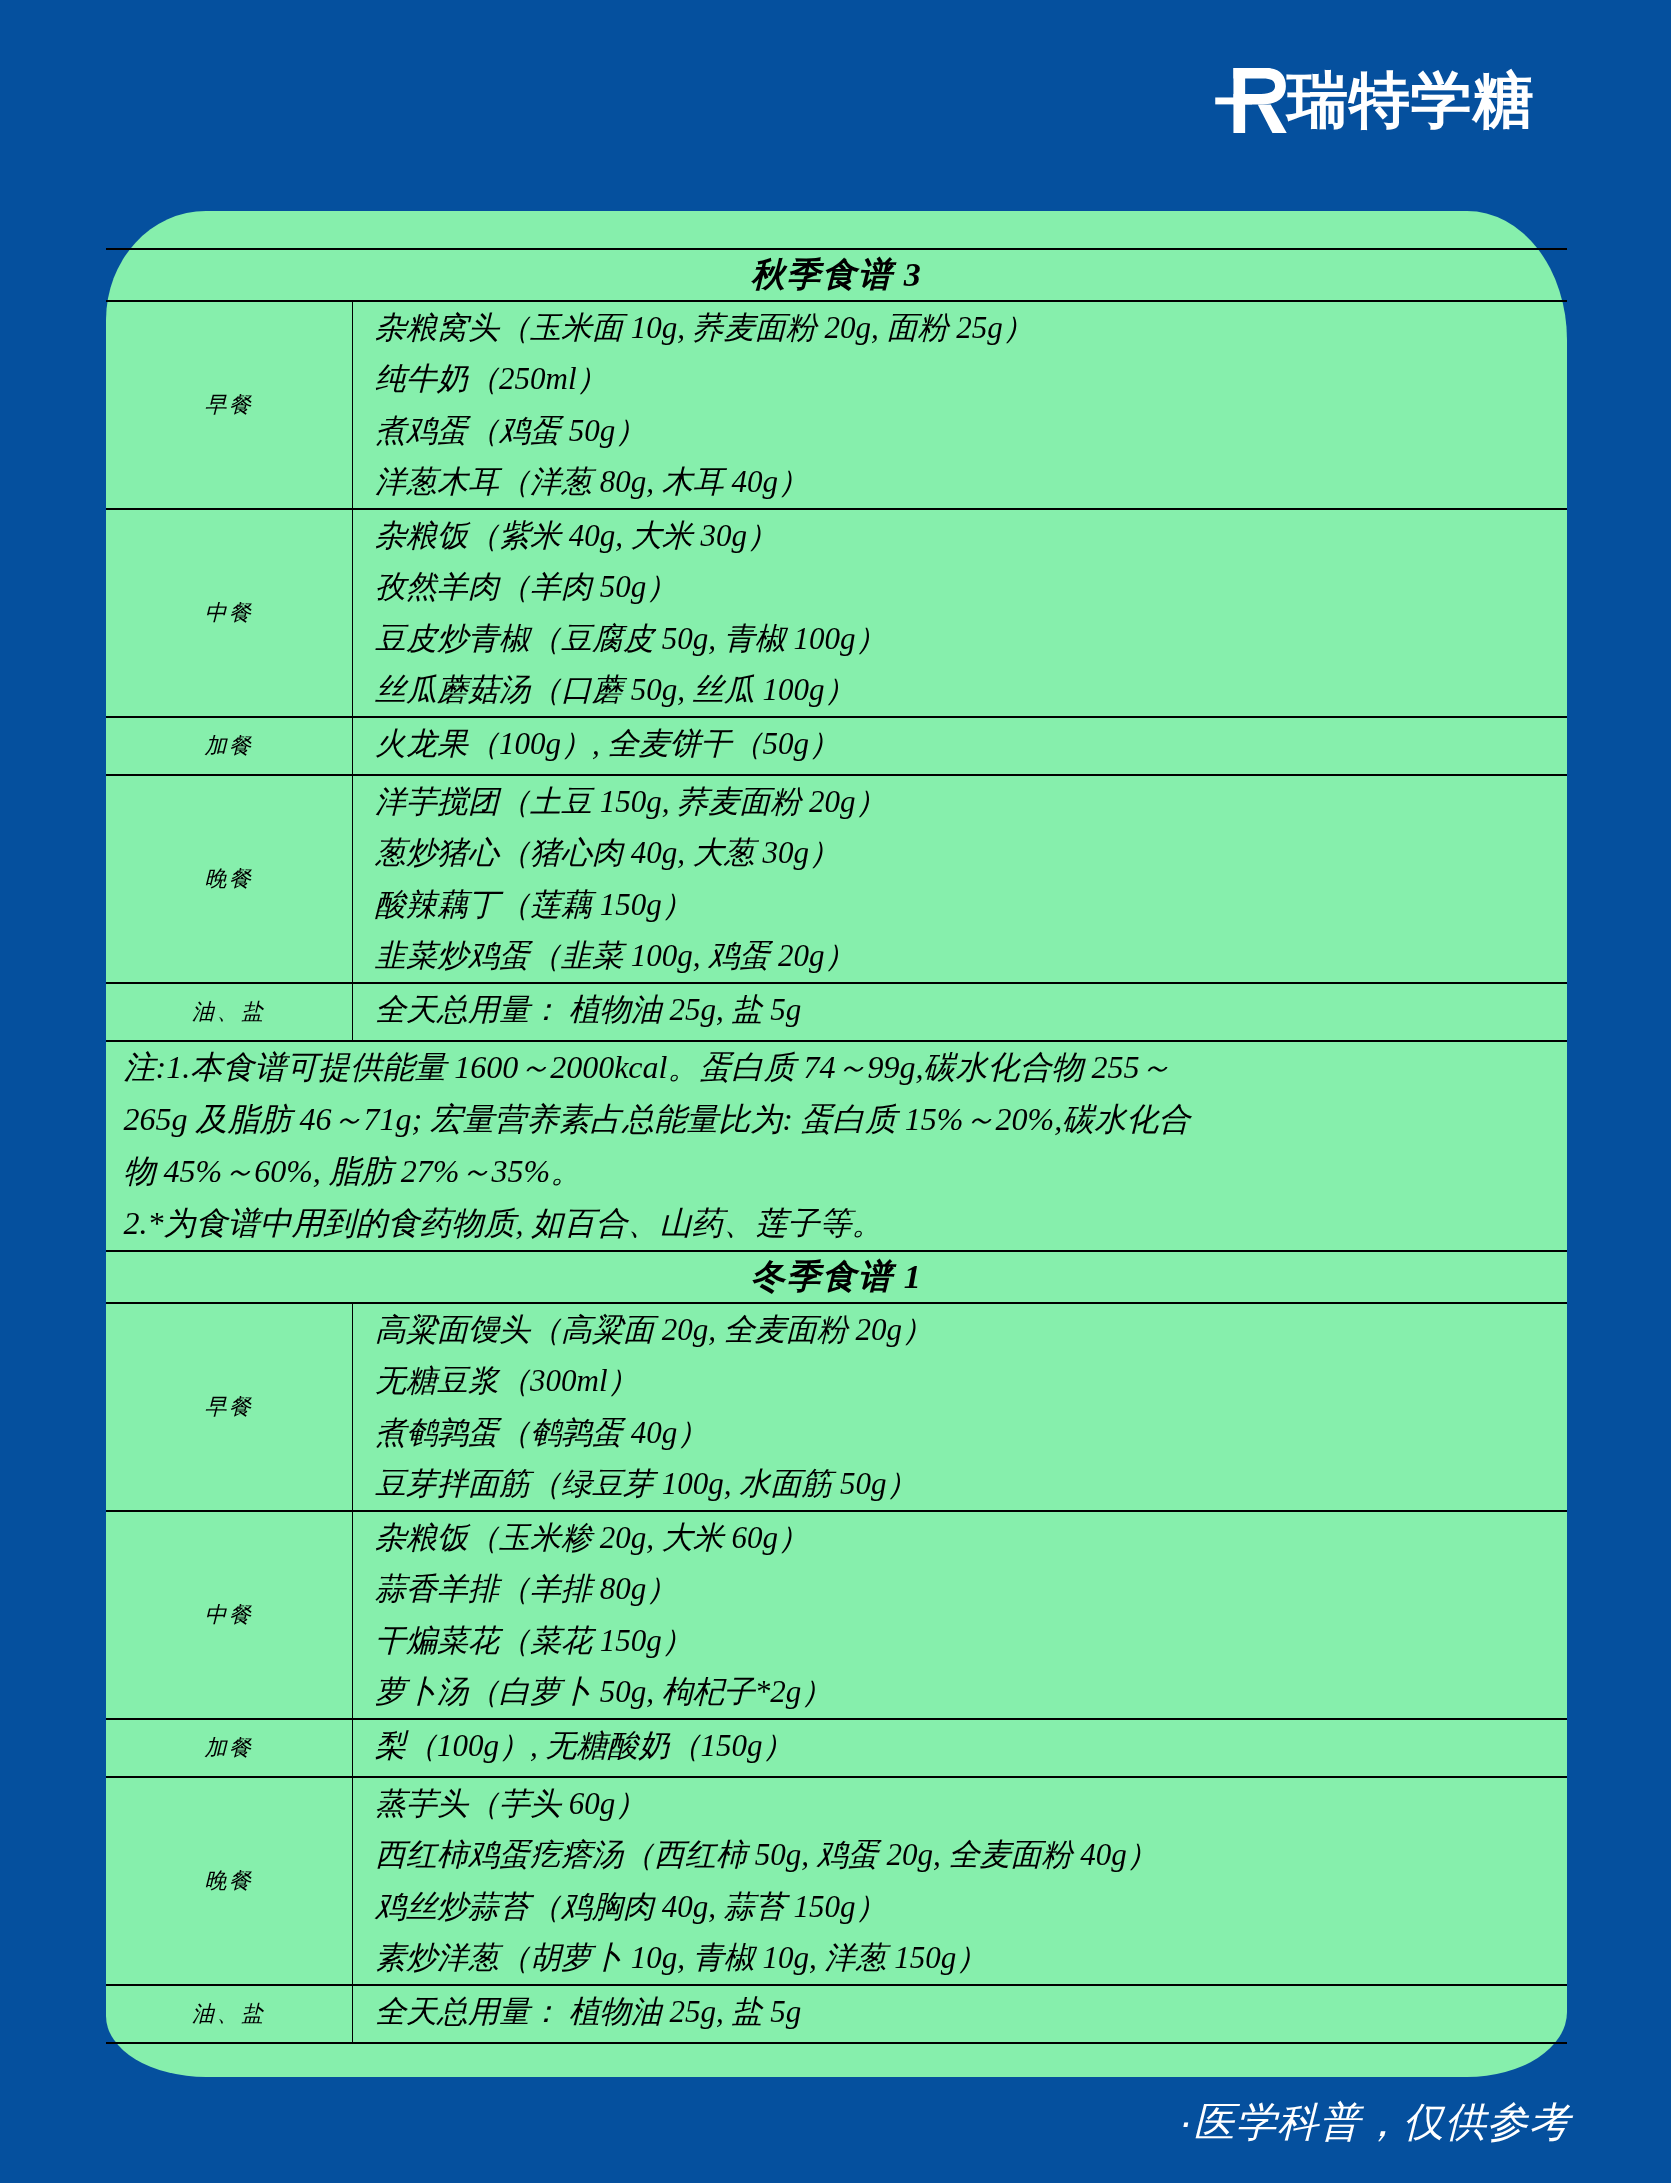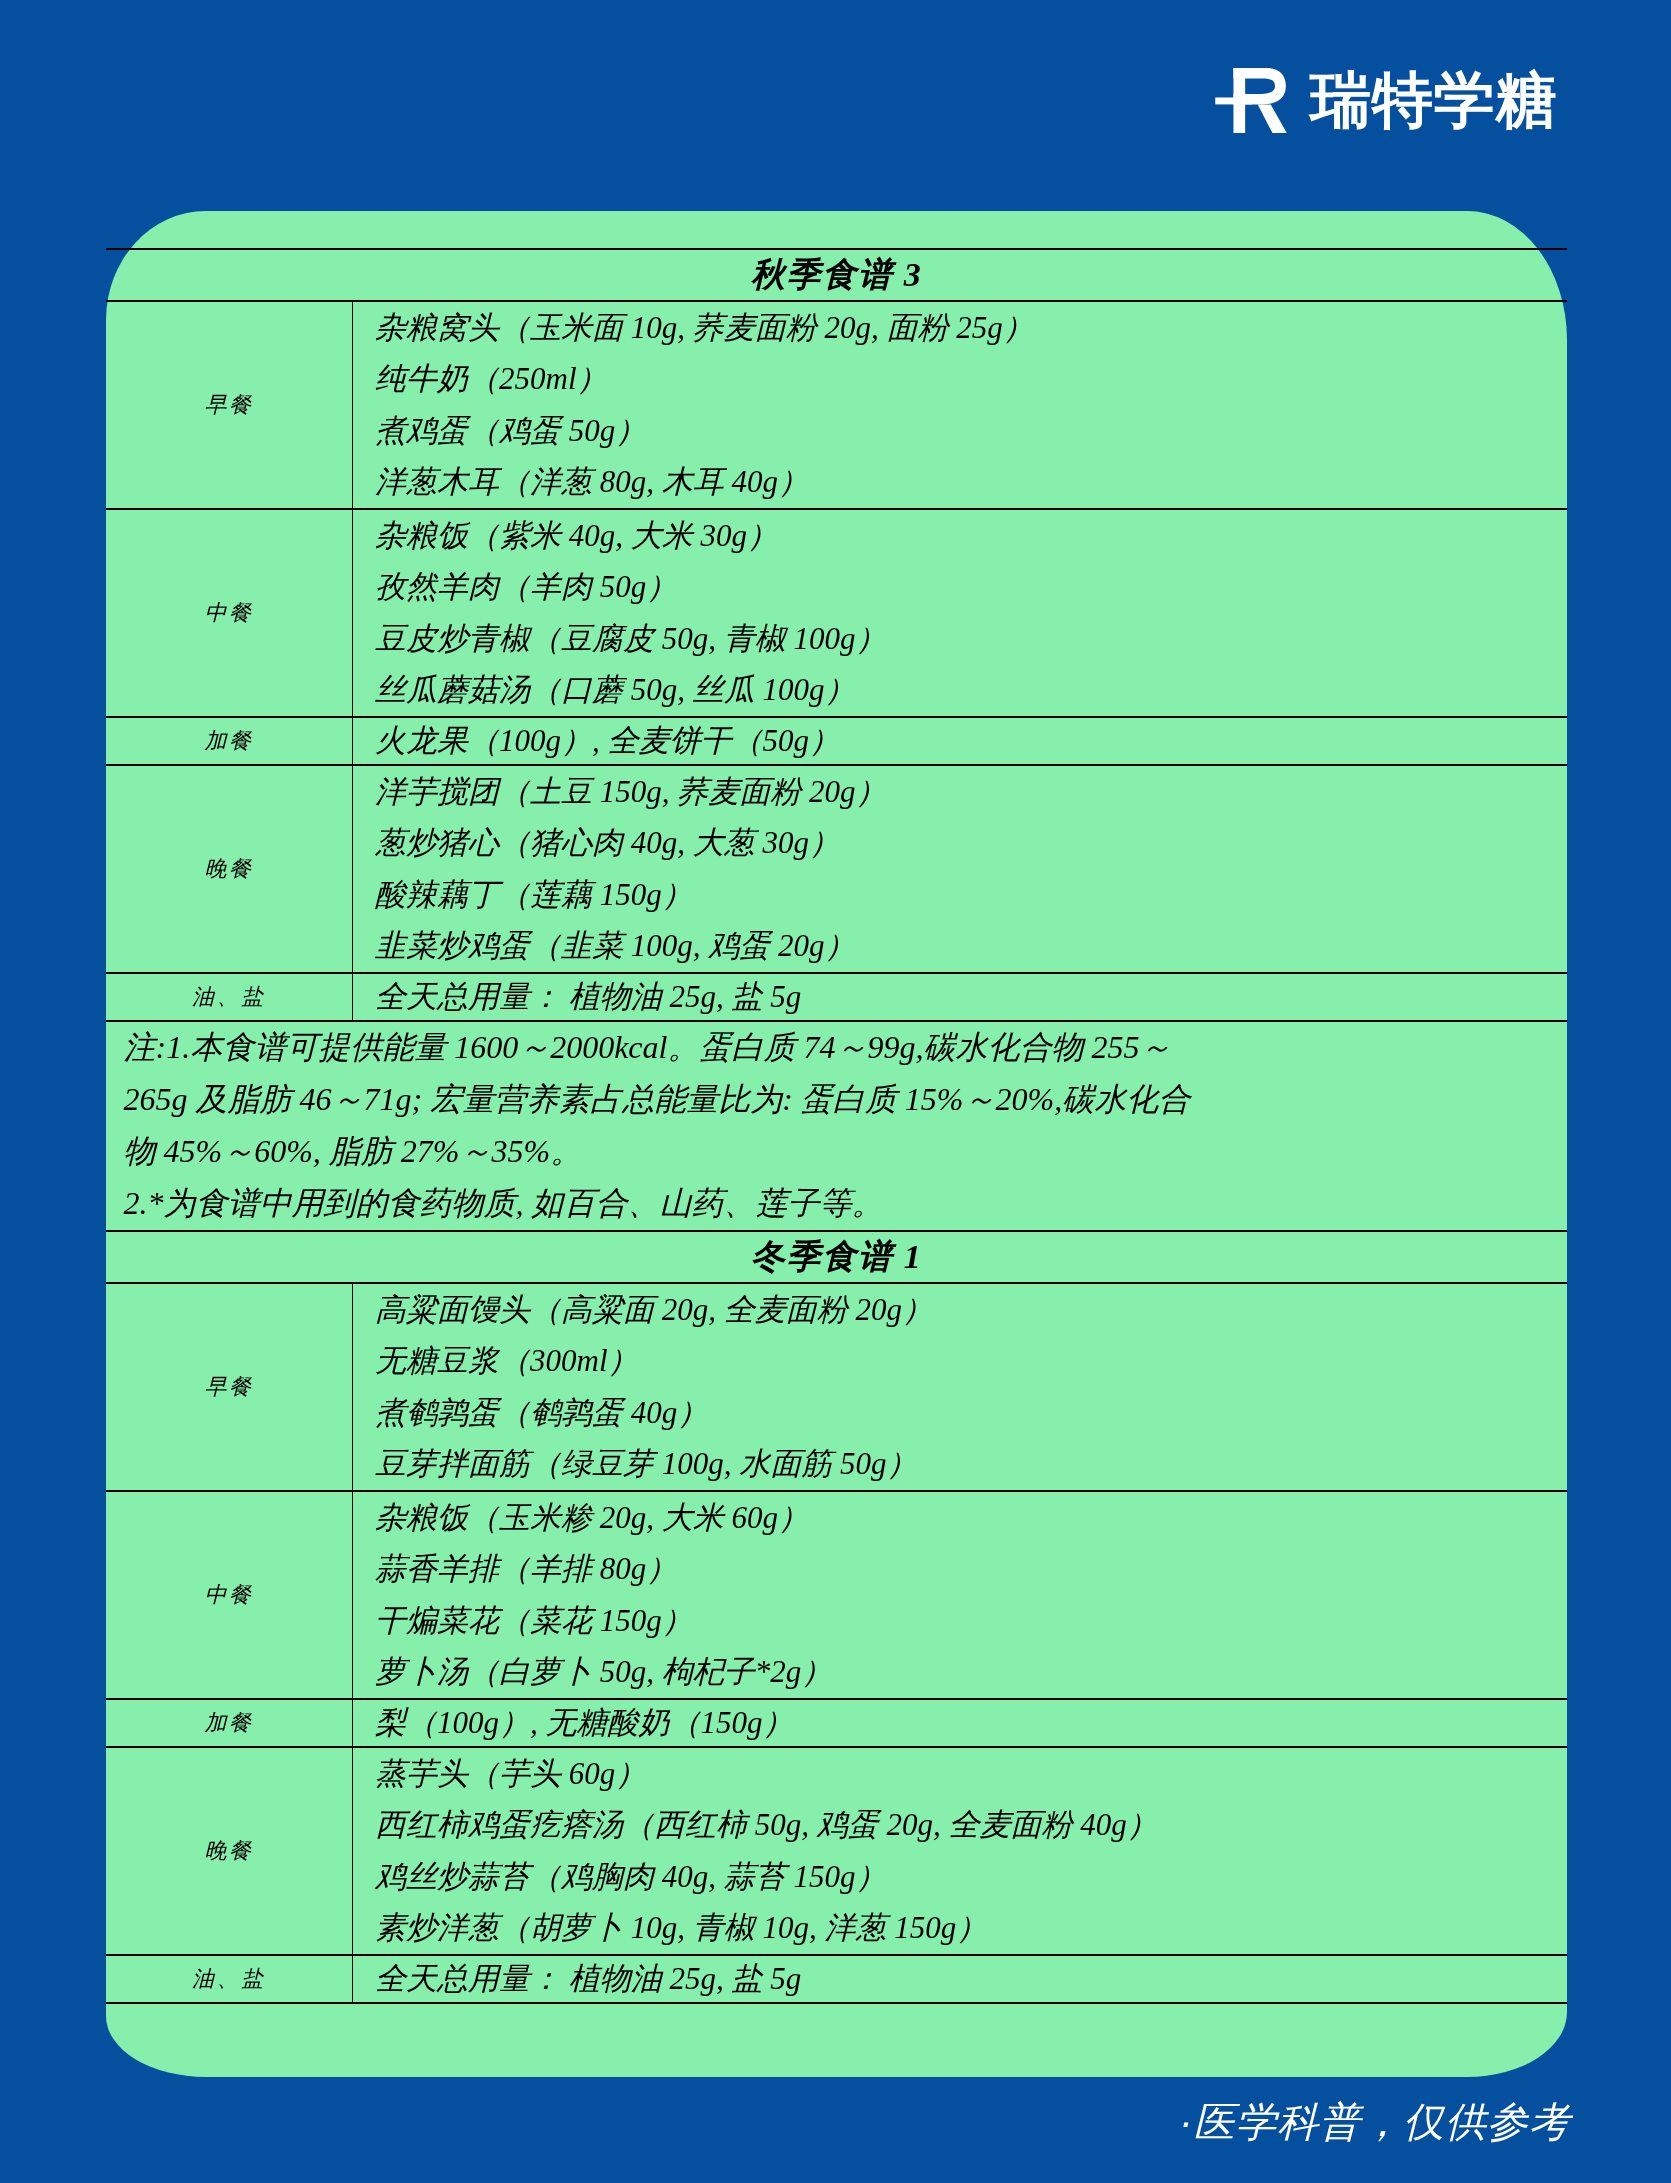--- a/index.html
+++ b/index.html
@@ -8,21 +8,21 @@
     background:#05509E;
     position:relative;
     overflow:hidden;
     font-family:"Liberation Serif","DejaVu Serif",serif;
   }
 
   
   .brand{
     position:absolute;
     left:1215px;top:68px;
-    display:flex;align-items:center;gap:23px;
+    display:flex;align-items:center;
     color:#FFFFFF;
   }
   .brand svg{display:block;width:72px;height:65px;fill:#FFFFFF;}
   .brand-name{
     font-family:"Liberation Sans","DejaVu Sans",sans-serif;
     font-size:61px;line-height:65px;font-weight:600;
     letter-spacing:0.9px;white-space:nowrap;
   }
 
   
@@ -43,21 +43,21 @@
     height:52px;box-sizing:border-box;
     border-top:2.2px solid #000;
     display:flex;align-items:center;justify-content:center;
     font-size:34px;font-weight:700;
     letter-spacing:1.7px;
   }
   .meal-row{
     display:flex;box-sizing:border-box;
     border-top:2.2px solid #000;
   }
-  .meal-row.lines-1{height:48px;}
+  .meal-row.lines-1{height:58px;}
   .meal-row.lines-4{height:208px;}
   .meal-label{
     width:246px;flex:0 0 246px;
     display:flex;align-items:center;justify-content:center;
     font-size:22px;letter-spacing:2.6px;white-space:nowrap;
   }
   .meal-content{
     flex:1;min-width:0;
     border-left:1.7px solid #000;
     padding-left:22px;

